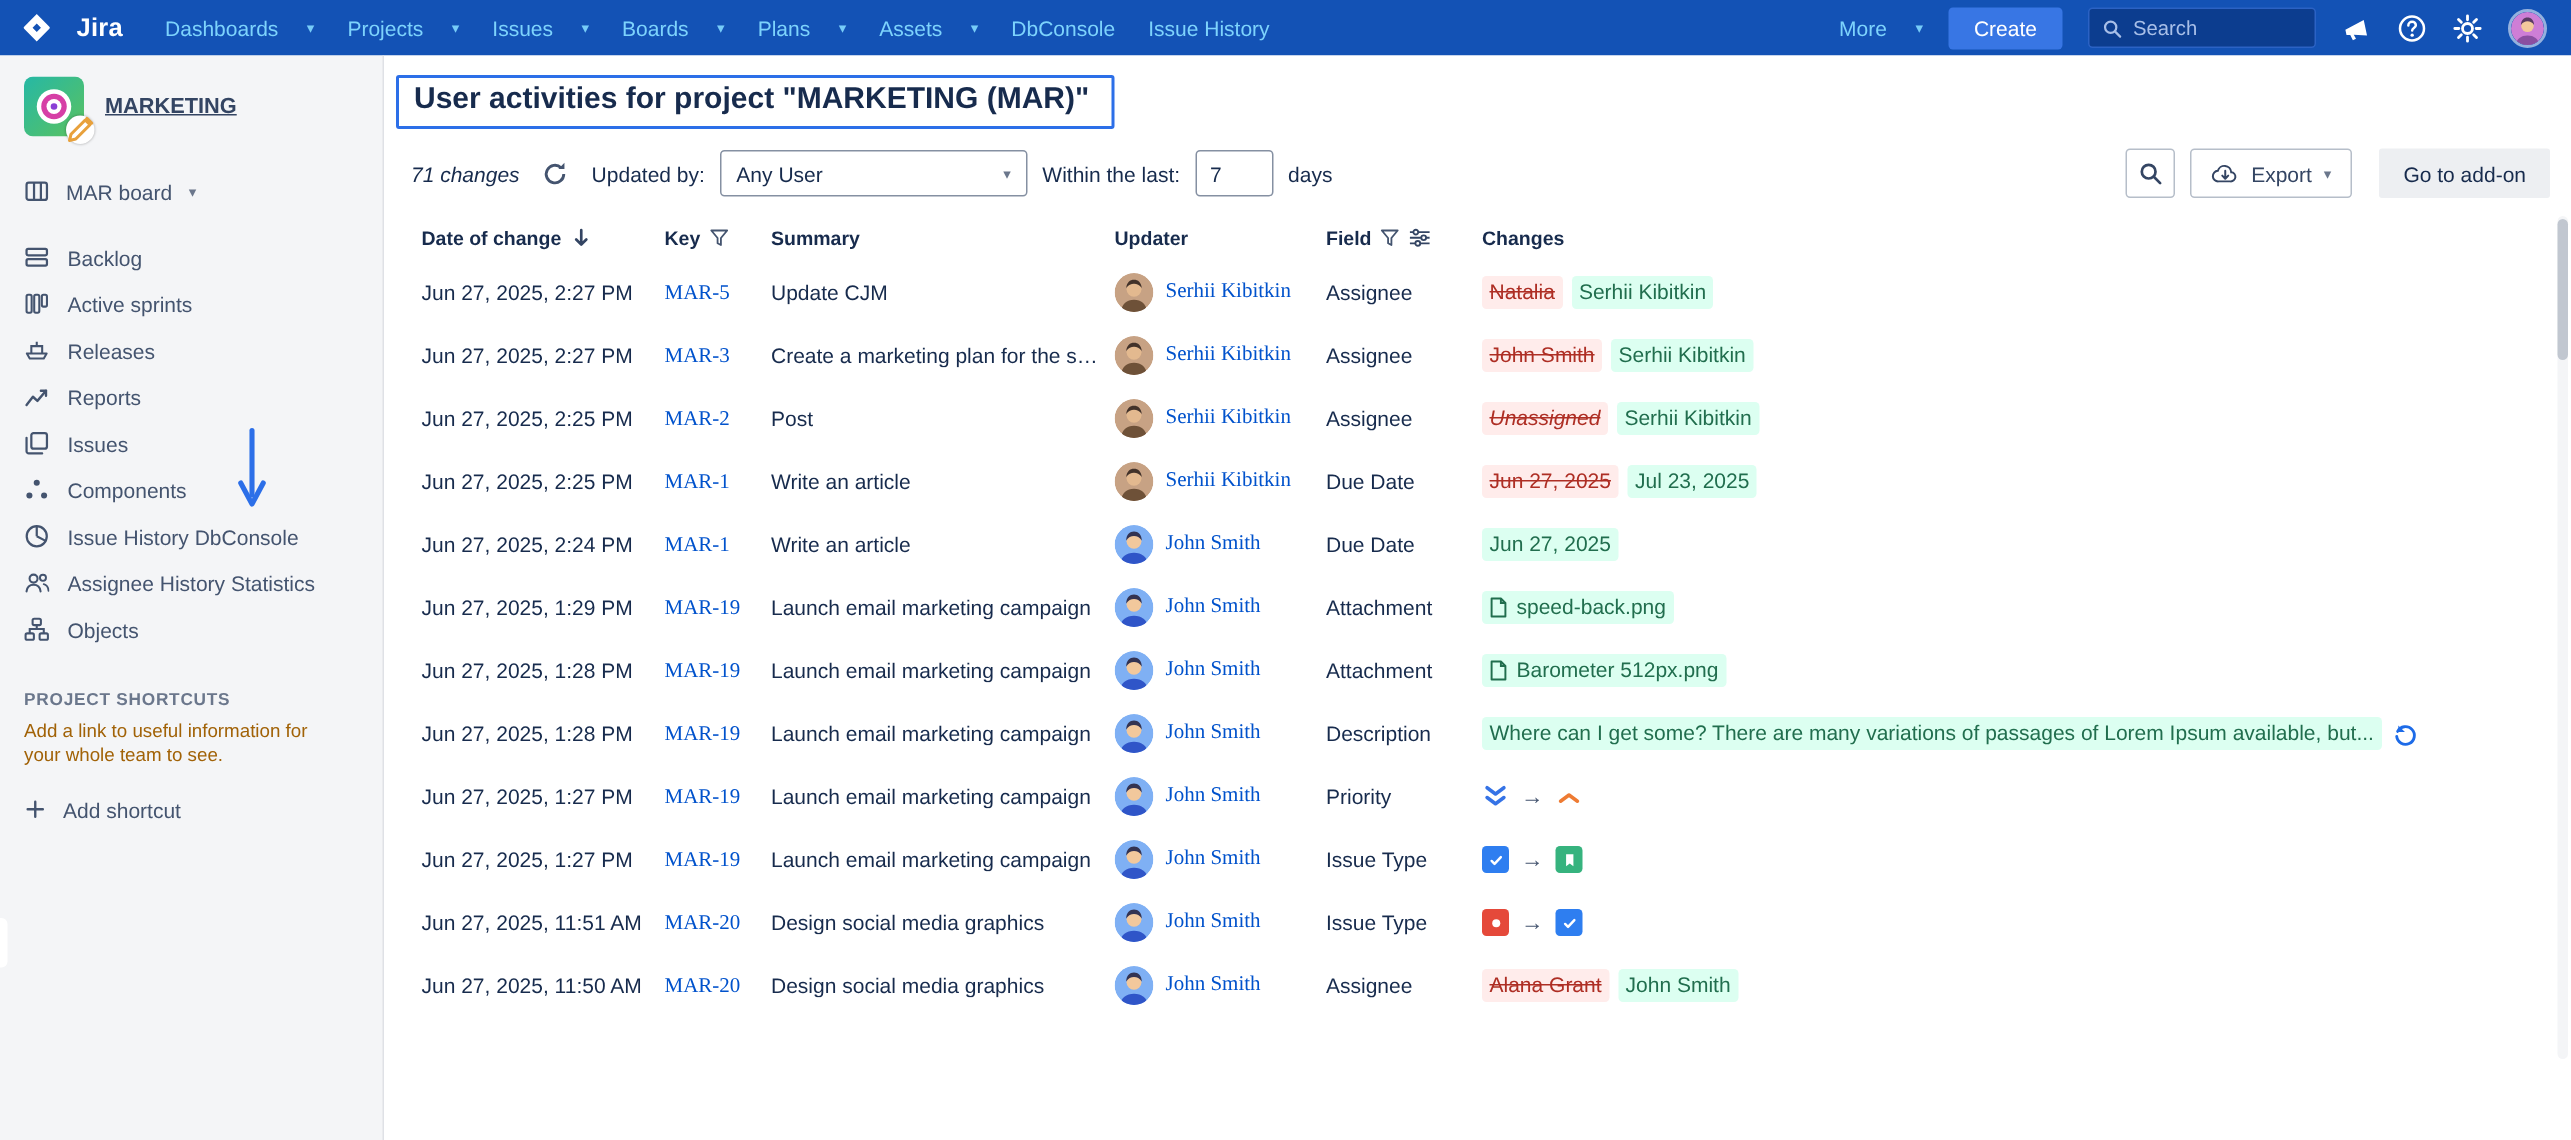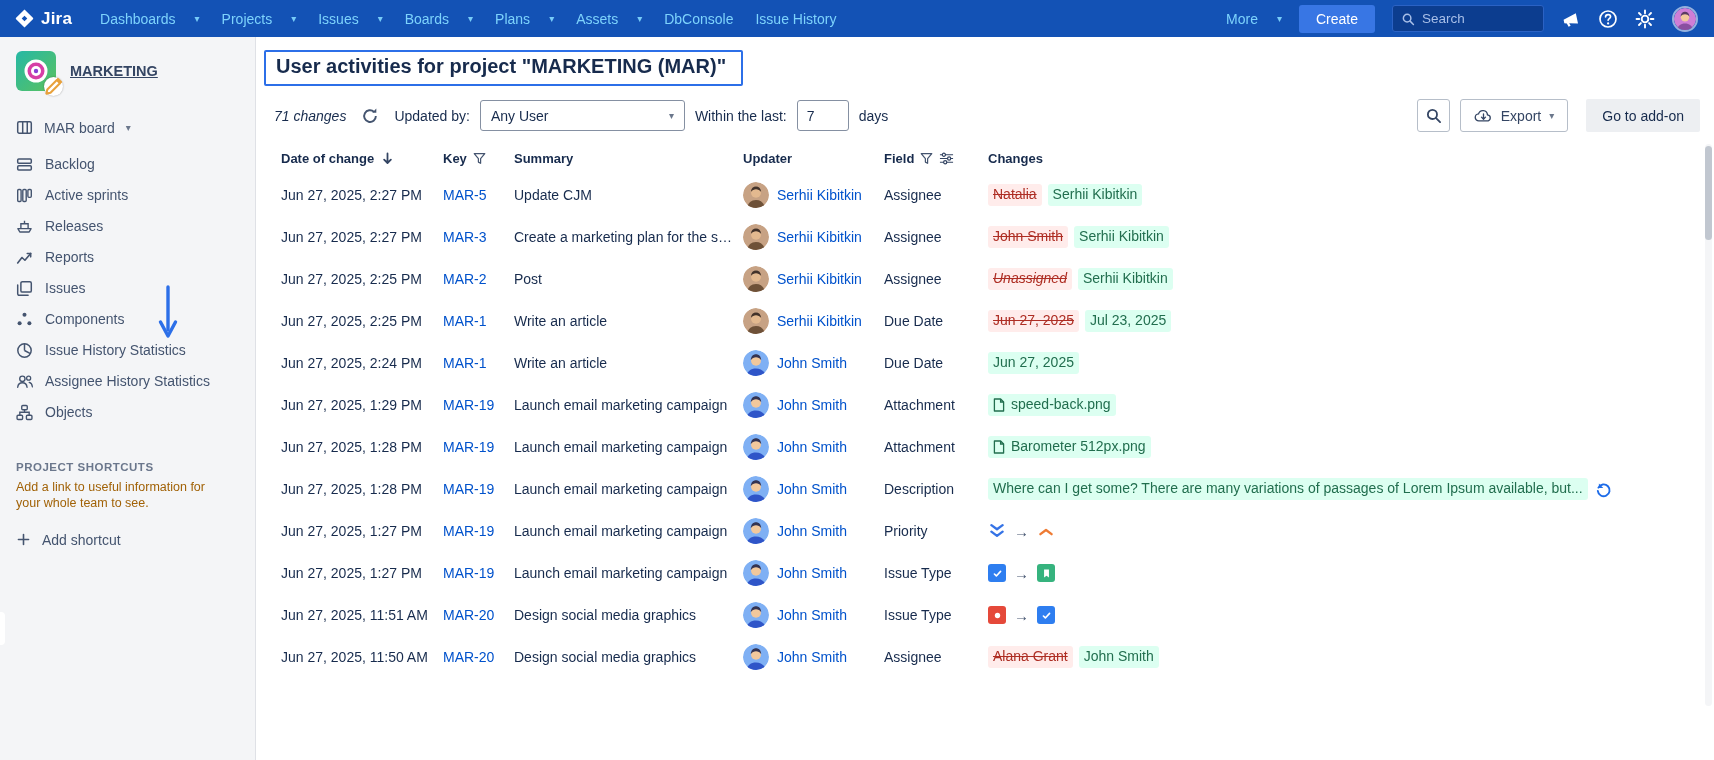--- a/index.html
+++ b/index.html
@@ -2,21 +2,21 @@
 <html><head>
 <meta charset="utf-8">
 <style>
   *{margin:0;padding:0;box-sizing:border-box;}
   html,body{width:1714px;height:760px;overflow:hidden;}
   body{font-family:"Liberation Sans",sans-serif;background:#fff;color:#172B4D;}
   .app{display:flex;flex-direction:column;height:100%;}
 
   
   .topnav{flex:0 0 37px;height:37px;background:#1352B5;display:flex;align-items:center;padding:0 16px 0 14px;color:#fff;font-size:14px;}
-  .logo{display:flex;align-items:center;gap:6px;margin-right:28px;cursor:pointer;}
+  .logo{display:flex;align-items:center;gap:16px;margin-right:28px;cursor:pointer;}
   .logo-mark{width:21px;height:21px;display:inline-flex;}
   .logo-text{font-size:17px;font-weight:bold;letter-spacing:.2px;}
   #topnav-items{display:flex;align-items:center;gap:22px;}
   .nav-item{display:flex;align-items:center;gap:19px;cursor:pointer;white-space:nowrap;color:#7dd3fc;text-decoration:none;}
   .chev{font-size:10px;opacity:.95;}
   .nav-right{margin-left:auto;display:flex;align-items:center;gap:17px;}
   .create-btn{background:#3876E4;color:#fff;border:none;border-radius:3px;font-size:14px;padding:6px 17px;cursor:pointer;font-family:inherit;}
   .nav-search{display:flex;align-items:center;gap:7px;background:#0C3D8F;border:1px solid #2B62C4;border-radius:3px;height:27px;padding:0 8px;width:152px;color:#A8BFE8;}
   .nav-search .i16{width:14px;height:14px;display:inline-flex;}
   .nav-search input{background:transparent;border:none;outline:none;color:#E8EEFB;font-size:13.5px;width:112px;font-family:inherit;}
@@ -32,21 +32,21 @@
   
   .project-header{display:flex;align-items:center;gap:14px;padding:4px 16px 8px;}
   .project-avatar{width:40px;height:40px;position:relative;display:inline-flex;cursor:pointer;flex:none;}
   .avatar-badge{position:absolute;right:-7px;bottom:-5px;width:19px;height:19px;background:#fff;border-radius:50%;display:flex;align-items:center;justify-content:center;box-shadow:0 0 2px rgba(0,0,0,.35);}
   .avatar-badge svg{width:11px;height:11px;}
   .project-name{font-weight:bold;font-size:14.5px;color:#344563;text-decoration:underline;cursor:pointer;}
   .board-row{display:flex;align-items:center;gap:11px;padding:10px 16px;margin-top:10px;color:#44546F;font-size:14px;cursor:pointer;}
   .board-row .s-icon{color:#44546F;}
   .board-chev{font-size:10px;color:#6B778C;}
   #sidebar-items{margin-top:10px;}
-  .sidebar-item{display:flex;align-items:flex-start;gap:12px;height:31px;padding:0 16px;font-size:14px;color:#44546F;cursor:pointer;}
+  .sidebar-item{display:flex;align-items:center;gap:12px;height:31px;padding:0 16px;font-size:14px;color:#44546F;cursor:pointer;}
   .sidebar-item.selected{border:2px solid #2C6FE8;border-radius:4px;margin:0 6px 0 8px;padding:0 6px;height:30px;background:#F4F5F7;}
   .s-icon{width:17px;height:17px;display:inline-flex;color:#44546F;flex:none;}
   .s-label{white-space:nowrap;}
   .shortcuts-title{margin:26px 16px 6px;font-size:11.5px;font-weight:bold;color:#6B778C;letter-spacing:.5px;}
   .shortcuts-hint{margin:6px 16px;font-size:12.5px;color:#a16207;line-height:1.3;max-width:212px;}
   .add-shortcut{display:flex;align-items:center;gap:11px;margin:20px 16px;font-size:14px;color:#44546F;cursor:pointer;}
   .add-shortcut .s-icon{width:15px;height:15px;}
   .annot-arrow{position:absolute;left:150px;top:247px;pointer-events:none;}
   .side-handle{position:absolute;left:0;top:575px;width:5px;height:33px;background:#fff;border-radius:0 4px 4px 0;}
 
@@ -69,21 +69,21 @@
 
   
   .activity-table{margin:10px 0 0 17px;}
   .t-head,.t-row{display:grid;grid-template-columns:162px 71px 229px 141px 104px minmax(0,1fr);align-items:center;}
   .t-head{height:32px;}
   .th{display:flex;align-items:center;gap:6px;font-size:13px;font-weight:bold;color:#172B4D;cursor:pointer;}
   .i13{width:13px;height:13px;display:inline-flex;color:#44546F;}
   .i15{width:15px;height:15px;display:inline-flex;color:#344563;}
   .t-row{height:42px;font-size:14px;color:#172B4D;}
   .cell{min-width:0;}
-  .key-link,.user-link{color:#0052CC;text-decoration:none;cursor:pointer;white-space:nowrap;}
+  .key-link,.user-link{color:#0052CC;text-decoration:none;cursor:pointer;white-space:nowrap;font-family:Liberation Serif, serif;}
   .summary{white-space:nowrap;overflow:hidden;text-overflow:ellipsis;padding-right:10px;}
   .updater{display:flex;align-items:center;gap:8px;}
   .avatar{width:26px;height:26px;border-radius:50%;overflow:hidden;display:inline-flex;flex:none;}
   .changes{display:flex;align-items:center;gap:6px;white-space:nowrap;}
   .chip{display:inline-block;padding:2px 5px;border-radius:3px;line-height:1.25;}
   .chip.removed{background:#FFECEB;color:#AE2E24;text-decoration:line-through;}
   .chip.removed.italic{font-style:italic;}
   .chip.added{background:#DCFFF1;color:#216E4E;}
   .chip.attach{display:inline-flex;align-items:center;gap:6px;}
   .doc{width:12px;height:14px;display:inline-flex;color:#216E4E;flex:none;}
@@ -284,21 +284,21 @@
             </span>
             <span class="s-label">Components</span>
           </div>
           <div class="sidebar-item">
             <span class="s-icon" data-icon="pie">
               <svg viewBox="0 0 16 16">
                 <circle cx="8" cy="8" r="6.3" fill="none" stroke="currentColor" stroke-width="1.4"></circle>
                 <path d="M8 8V1.7M8 8l5.6 2.9" fill="none" stroke="currentColor" stroke-width="1.4"></path>
               </svg>
             </span>
-            <span class="s-label">Issue History Statistics</span>
+            <span class="s-label">Issue History DbConsole</span>
           </div>
           <div class="sidebar-item">
             <span class="s-icon" data-icon="people">
               <svg viewBox="0 0 16 16">
                 <circle cx="6" cy="5.4" r="2.5" fill="none" stroke="currentColor" stroke-width="1.3"></circle>
                 <path d="M1.6 13.4c.3-2.7 2-4.2 4.4-4.2s4.1 1.5 4.4 4.2" fill="none" stroke="currentColor" stroke-width="1.3" stroke-linecap="round"></path>
                 <circle cx="11.9" cy="4.9" r="1.9" fill="none" stroke="currentColor" stroke-width="1.2"></circle>
                 <path d="M12.4 8.9c1.7.4 2.8 1.8 3 4.1" fill="none" stroke="currentColor" stroke-width="1.2" stroke-linecap="round"></path>
               </svg>
             </span>

